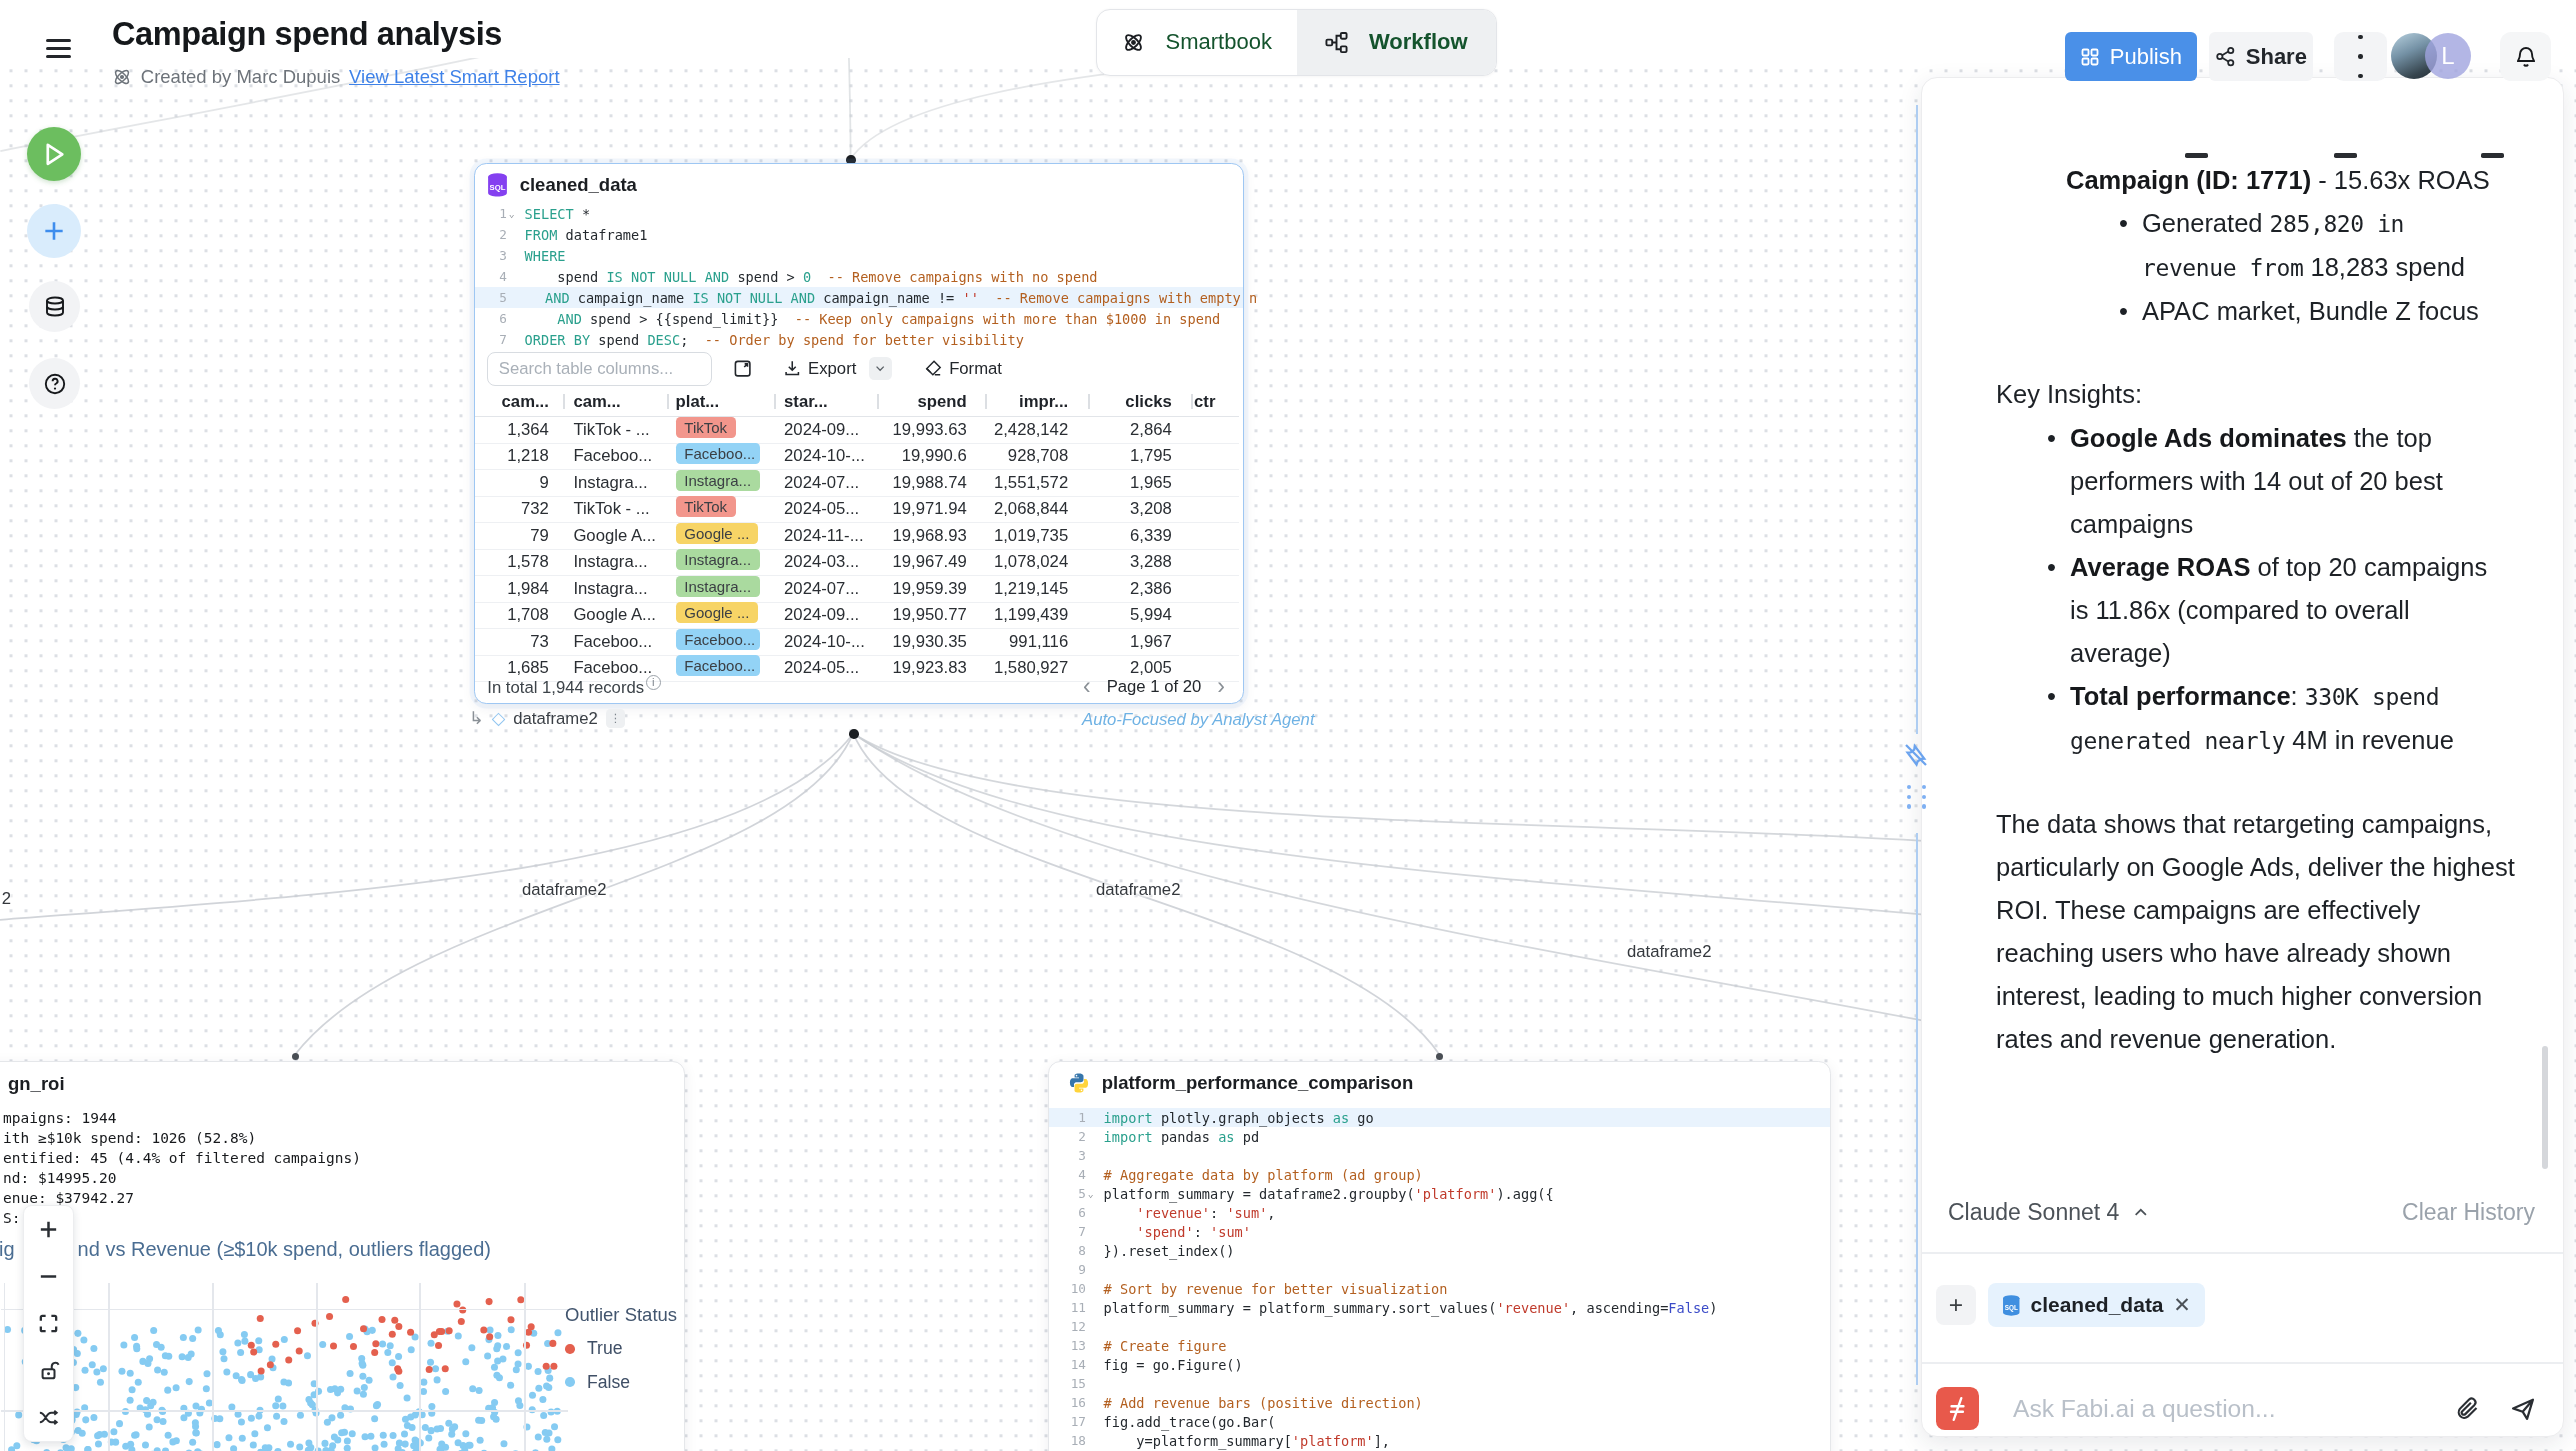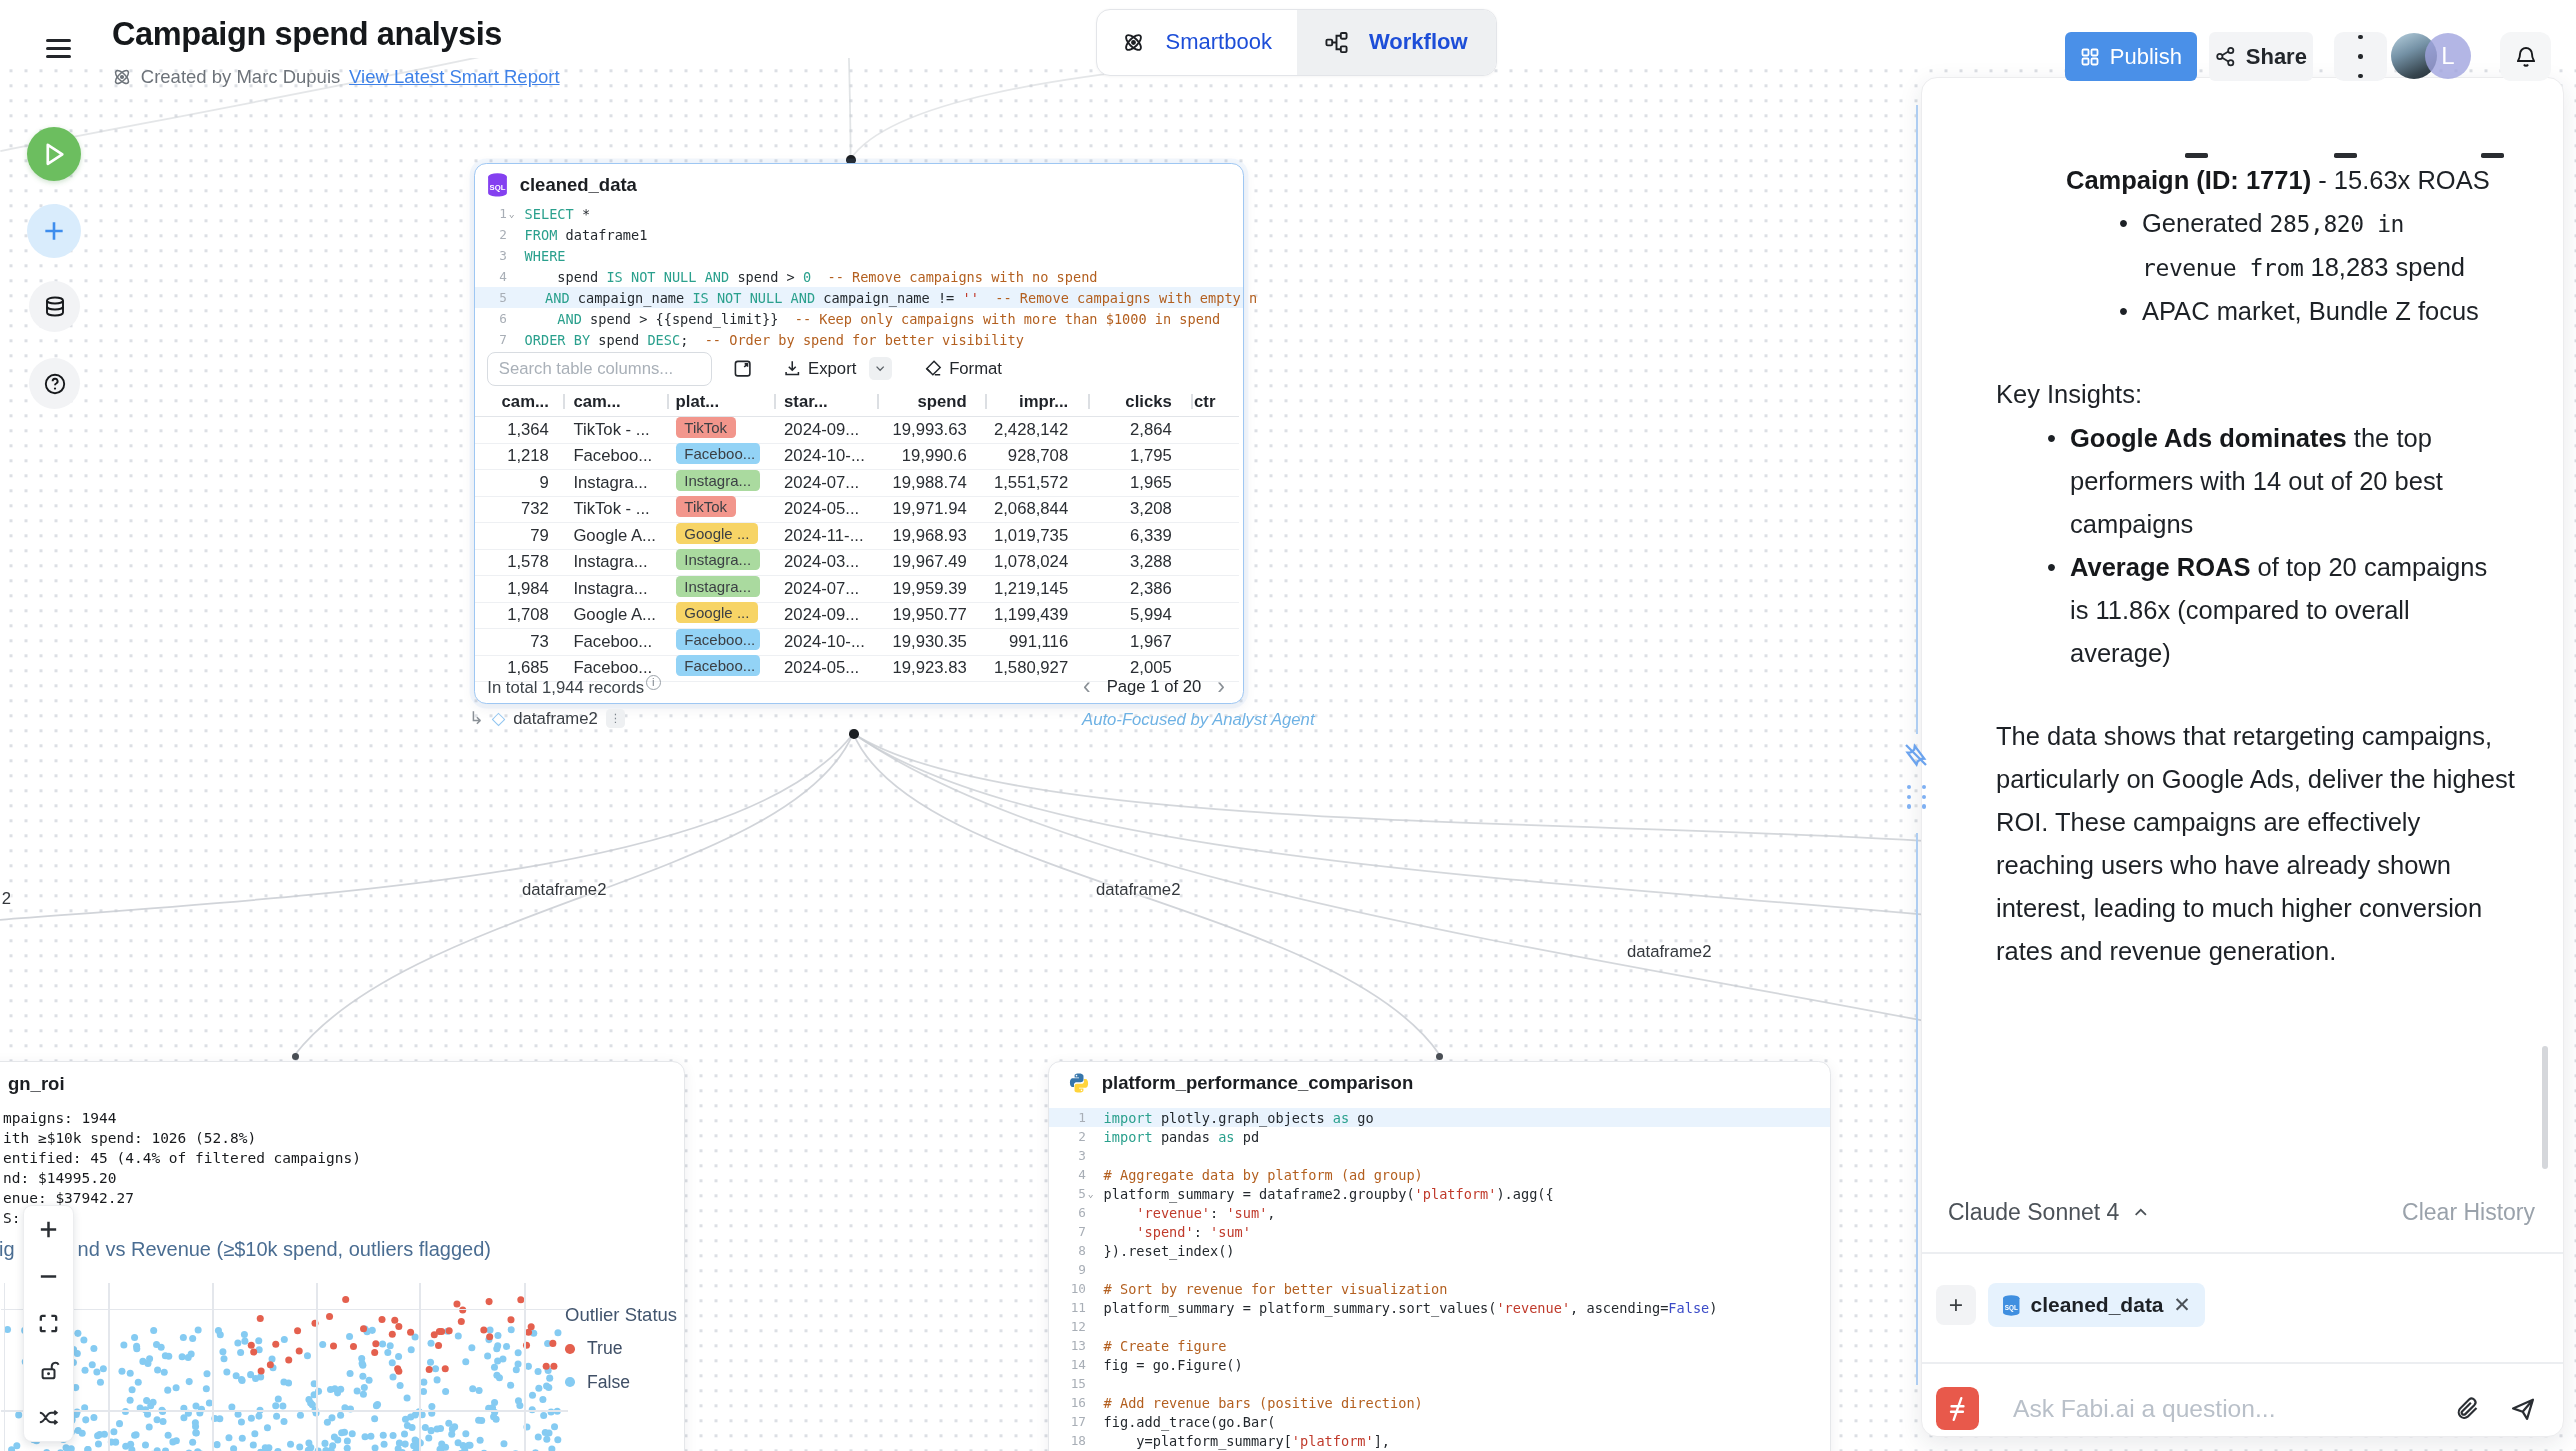--- a/index.html
+++ b/index.html
@@ -29,21 +29,21 @@
   #hamburger span{position:absolute;left:0;width:24.6px;height:3px;background:#23262a;border-radius:1.8px;}
   #page-title{left:112px;top:16px;font-size:32.5px;font-weight:600;color:#15181b;letter-spacing:-0.4px;z-index:9;}
   #subtitle-row{left:112px;top:65px;height:23px;z-index:9;display:flex;align-items:center;gap:8.8px;}
   #created-by{font-size:18.5px;color:#6d737a;}
   #view-report{font-size:18.5px;color:#3f82e8;text-decoration:underline;cursor:pointer;}
   
   #mode-toggle{
     left:1096px;top:8.8px;width:399px;height:65px;background:#fff;border:1.8px solid #e3e5e9;
     border-radius:14px;display:flex;z-index:9;box-shadow:0 0.9px 2.6px rgba(0,0,0,.04);overflow:hidden;
   }
-  .toggle-seg{flex:1;display:flex;align-items:center;justify-content:center;gap:21px;font-size:22px;color:#1d4ed8;cursor:pointer;}
+  .toggle-seg{flex:1;display:flex;align-items:center;justify-content:center;gap:21px;font-size:22px;color:#14532d;cursor:pointer;}
   .toggle-seg.selected{background:#eef0f2;font-weight:600;}
   
   .hbtn{display:flex;align-items:center;justify-content:center;gap:9.7px;border-radius:6px;cursor:pointer;z-index:9;}
   #publish-btn{left:2065px;top:32px;width:132px;height:49px;background:#4a90e8;color:#fff;font-size:22px;font-weight:500;}
   #share-btn{left:2209px;top:32px;width:104px;height:49px;background:#f3f4f6;color:#22262b;font-size:22px;font-weight:bold;}
   #kebab-btn{left:2334px;top:32px;width:53px;height:49px;background:#f3f4f6;border-radius:9.7px;}
   #kebab-btn .dot{width:4.4px;height:4.4px;border-radius:50%;background:#23262a;margin:2.6px 0;}
   #avatar-photo{left:2391px;top:33px;width:46px;height:46px;border-radius:50%;
     background:linear-gradient(155deg,#b9d2e0 0%,#7491a5 40%,#37464f 78%,#222d35 100%);z-index:9;}
   #avatar-l{left:2425px;top:33px;width:46px;height:46px;border-radius:50%;background:rgba(160,164,222,.8);
@@ -1081,20 +1081,21 @@
     <div class="clip-dash" style="left:485px;width:23px;"></div>
     <div id="campaign-line"><span class="seg-b">Campaign (ID: 1771)</span><span> - 15.63x ROAS</span></div>
     <ul class="blist" id="sub-bullets">
         <li><span>Generated </span><span class="seg-m">285,820 in revenue from</span><span> 18,283 spend</span></li>
         <li><span>APAC market, Bundle Z focus</span></li>
       </ul>
     <div id="key-insights-label">Key Insights:</div>
     <ul class="blist" id="insight-bullets">
         <li><span class="seg-b">Google Ads dominates</span><span> the top performers with 14 out of 20 best campaigns</span></li>
         <li><span class="seg-b">Average ROAS</span><span> of top 20 campaigns is 11.86x (compared to overall average)</span></li>
+        <li><span class="seg-b">Total performance</span><span>: </span><span class="seg-m">330K spend generated nearly</span><span> 4M in revenue</span></li>
       </ul>
     <div id="panel-paragraph">The data shows that retargeting campaigns, particularly on Google Ads, deliver the highest ROI. These campaigns are effectively reaching users who have already shown interest, leading to much higher conversion rates and revenue generation.</div>
   </div>
 
   <div id="model-row">
     <span id="model-name">
       <span>Claude Sonnet 4</span>
       <svg width="17.6" height="17.6" viewBox="0 0 24 24" fill="none" stroke="#4c5258" stroke-width="2.4">
           <path d="M5 15l7-7 7 7"></path>
         </svg>

